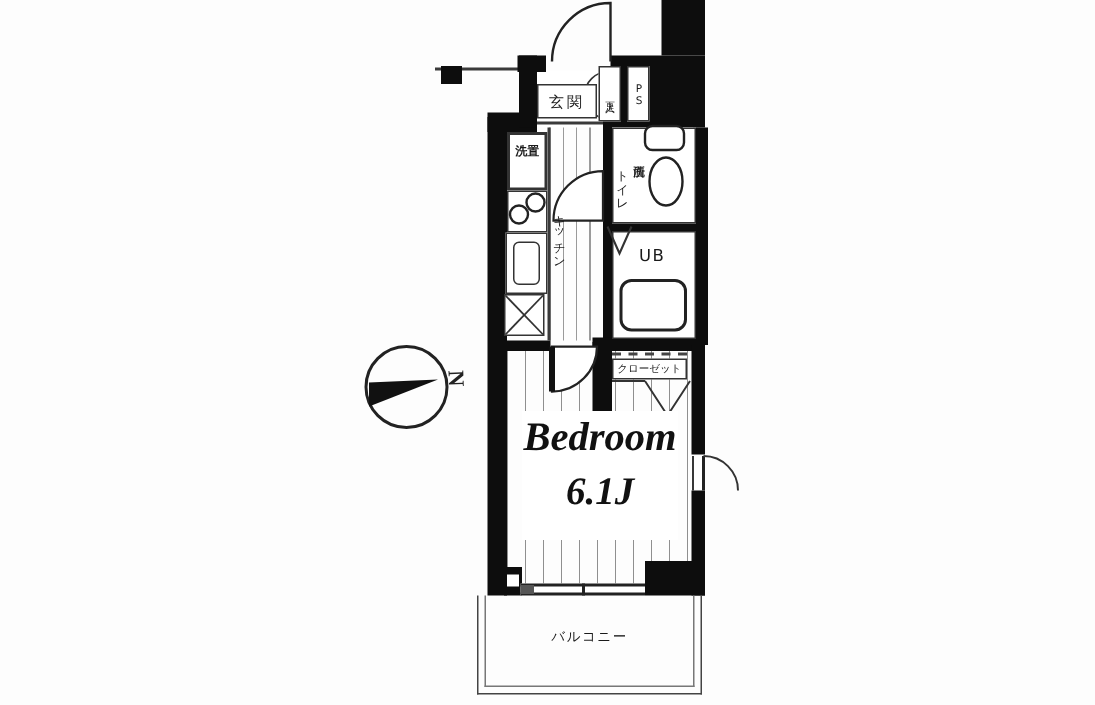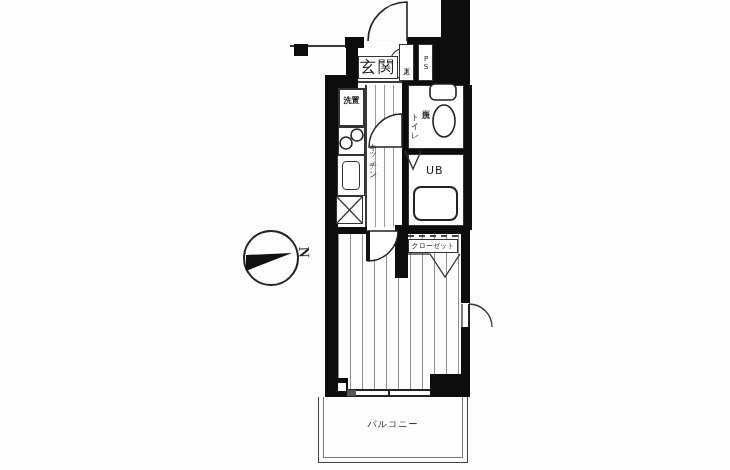--- a/index.html
+++ b/index.html
@@ -121,39 +121,43 @@
     </g>
 
     <g>
       <circle cx="271" cy="258" r="27" fill="none" stroke="#222" stroke-width="2"></circle>
       <polygon points="246,255 292,253 246,271" fill="#111"></polygon>
       <text x="299" y="247" transform="rotate(88 299 247)" font-family="Liberation Serif, serif" font-size="15" font-weight="bold" fill="#222">N</text>
     </g>
   </svg>
 
   <div class="abs roombox center" style="left:358px;top:56px;width:40px;height:23px;">
-    <span class="lbl" style="font-size:16px;letter-spacing:2px;">玄関</span>
+    <span class="lbl" style="font-size:10px;letter-spacing:2px;">玄関</span>
   </div>
 
   <div class="abs roombox center" style="left:399px;top:44px;width:15px;height:37px;border-width:1px;">
     <span class="vtext" style="font-size:6.5px;">下足入</span>
   </div>
   <div class="abs roombox center" style="left:418px;top:44px;width:15px;height:37px;border-width:1px;">
     <span class="vtext" style="font-size:7px;">PS</span>
   </div>
 
   <div class="abs center" style="left:338px;top:90px;width:27px;height:20px;">
     <span class="lbl" style="font-size:8px;font-weight:bold;">洗置</span>
   </div>
 
   <div class="abs vtext" style="left:368px;top:138px;font-size:8px;">キッチン</div>
 
   <div class="abs vtext" style="left:410px;top:108px;font-size:8px;">トイレ</div>
   <div class="abs vtext" style="left:421px;top:104px;font-size:8px;">洗面所</div>
 
   <div class="abs lbl" style="left:426px;top:164px;font-size:11px;letter-spacing:1px;">UB</div>
 
+  <div class="abs" style="left:348px;top:274px;width:104px;height:86px;background:#fff;">
+    <div class="bedroom-text" style="font-size:27px;margin-top:2px;">Bedroom</div>
+    <div class="bedroom-text" style="font-size:26px;margin-top:6px;">6.1J</div>
+  </div>
 
   <div class="abs center" style="left:340px;top:417px;width:106px;height:14px;text-align:center;">
     <span class="lbl" style="font-size:9px;letter-spacing:1px;">バルコニー</span>
   </div>
 
 </div>
 
 </body></html>

